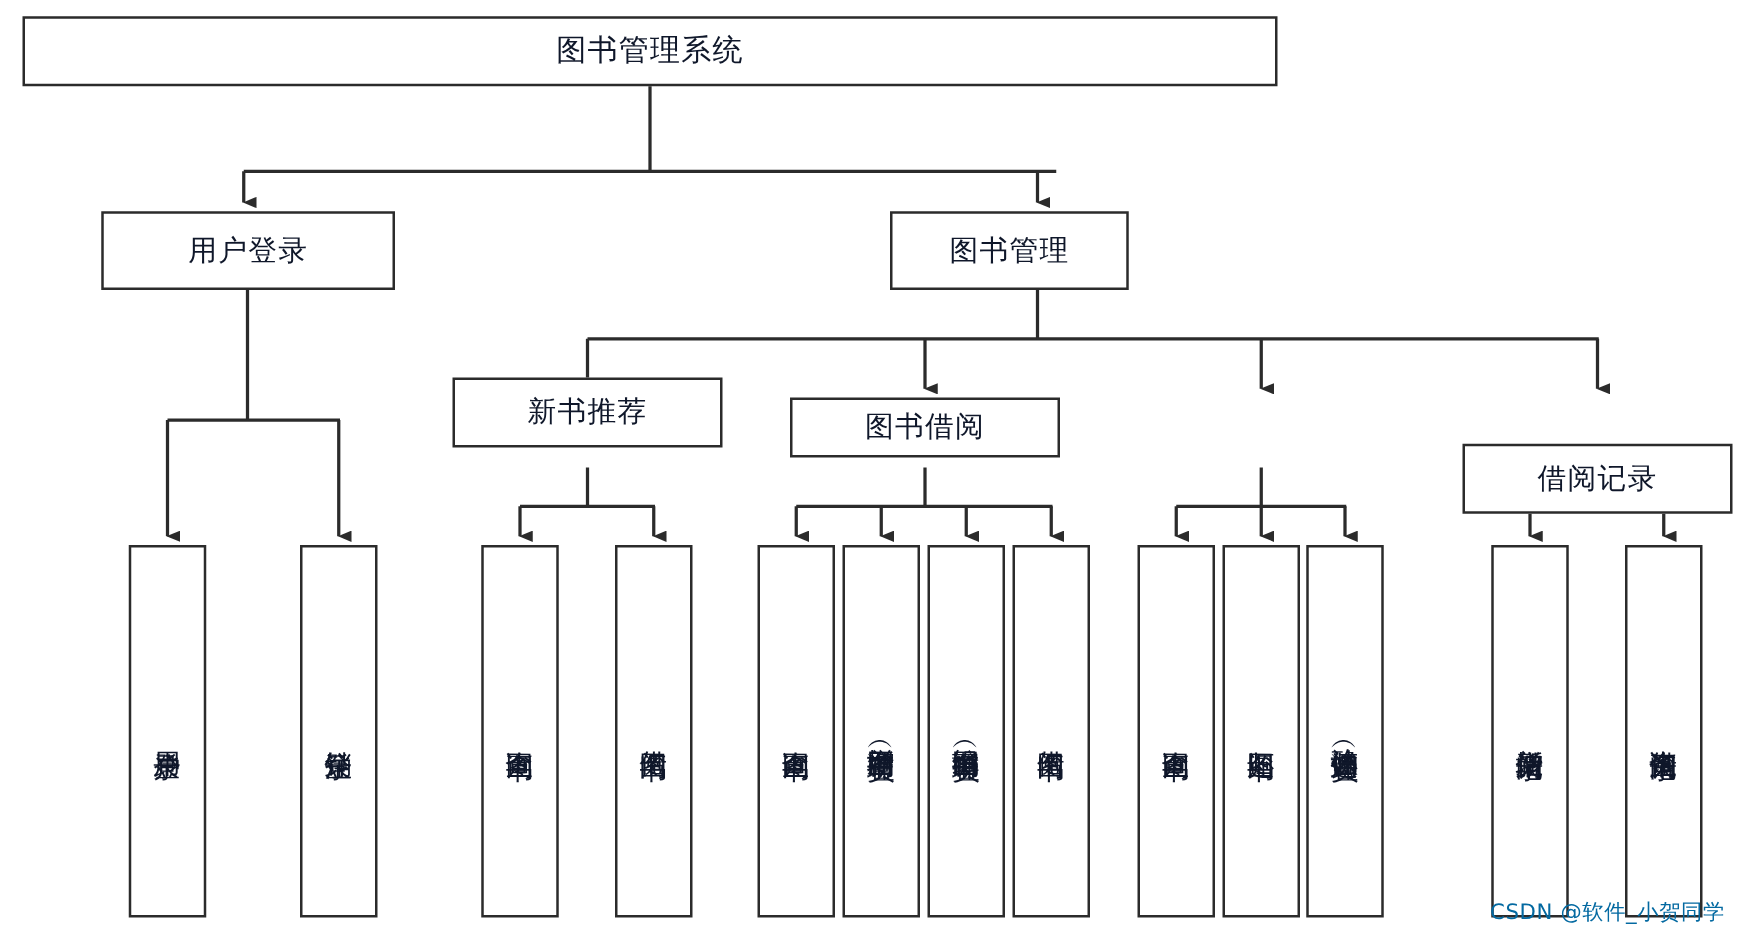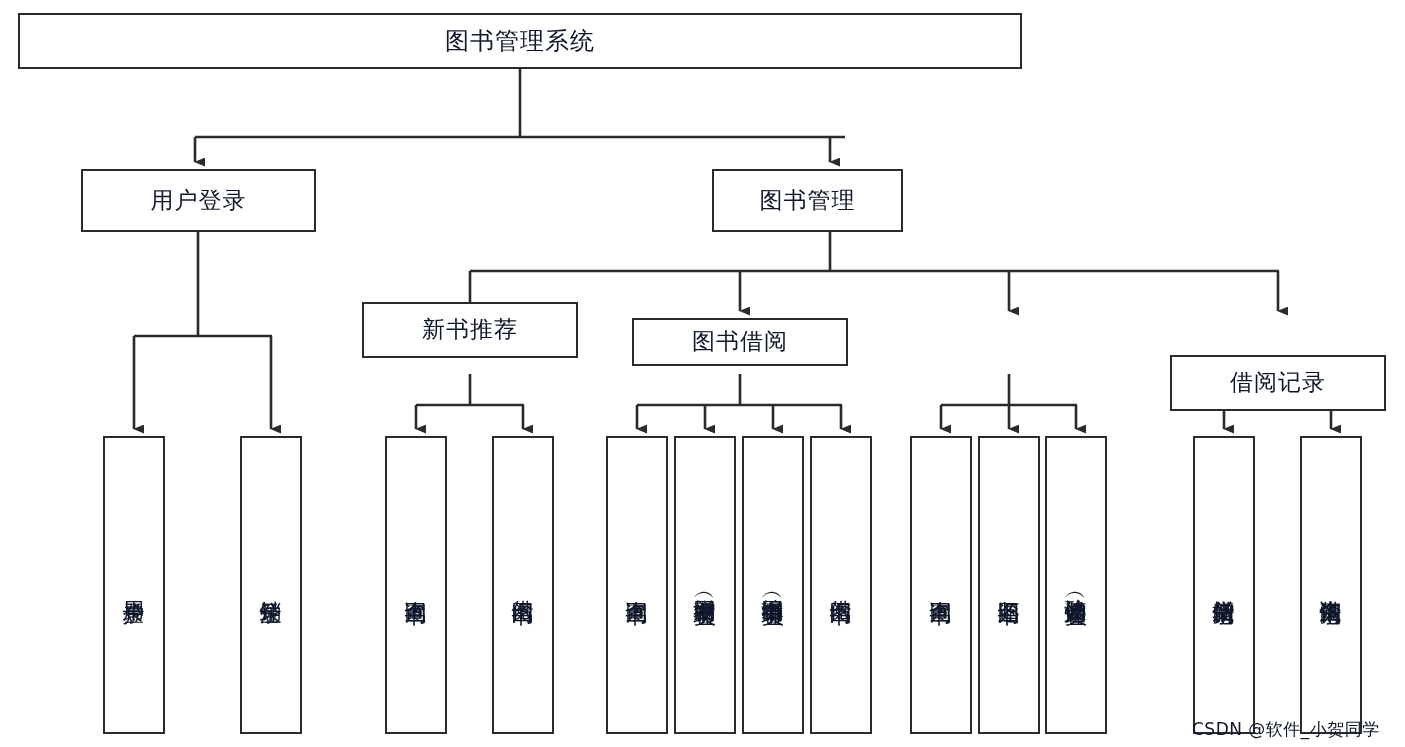--- a/index.html
+++ b/index.html
@@ -57,21 +57,21 @@
     letter-spacing: 1px;
     writing-mode: vertical-rl;
     text-orientation: upright;
     white-space: normal;
     max-height: 276px;
     text-align: center;
   }
   .watermark {
     position: absolute;
     font-size: 17px;
-    color: #0f172a;
+    color: #0369a1;
     letter-spacing: 0.5px;
     white-space: nowrap;
     font-family: "DejaVu Sans", "Liberation Sans", sans-serif;
   }
 </style>
 </head>
 <body>
 
 <div id="diagram">
 

